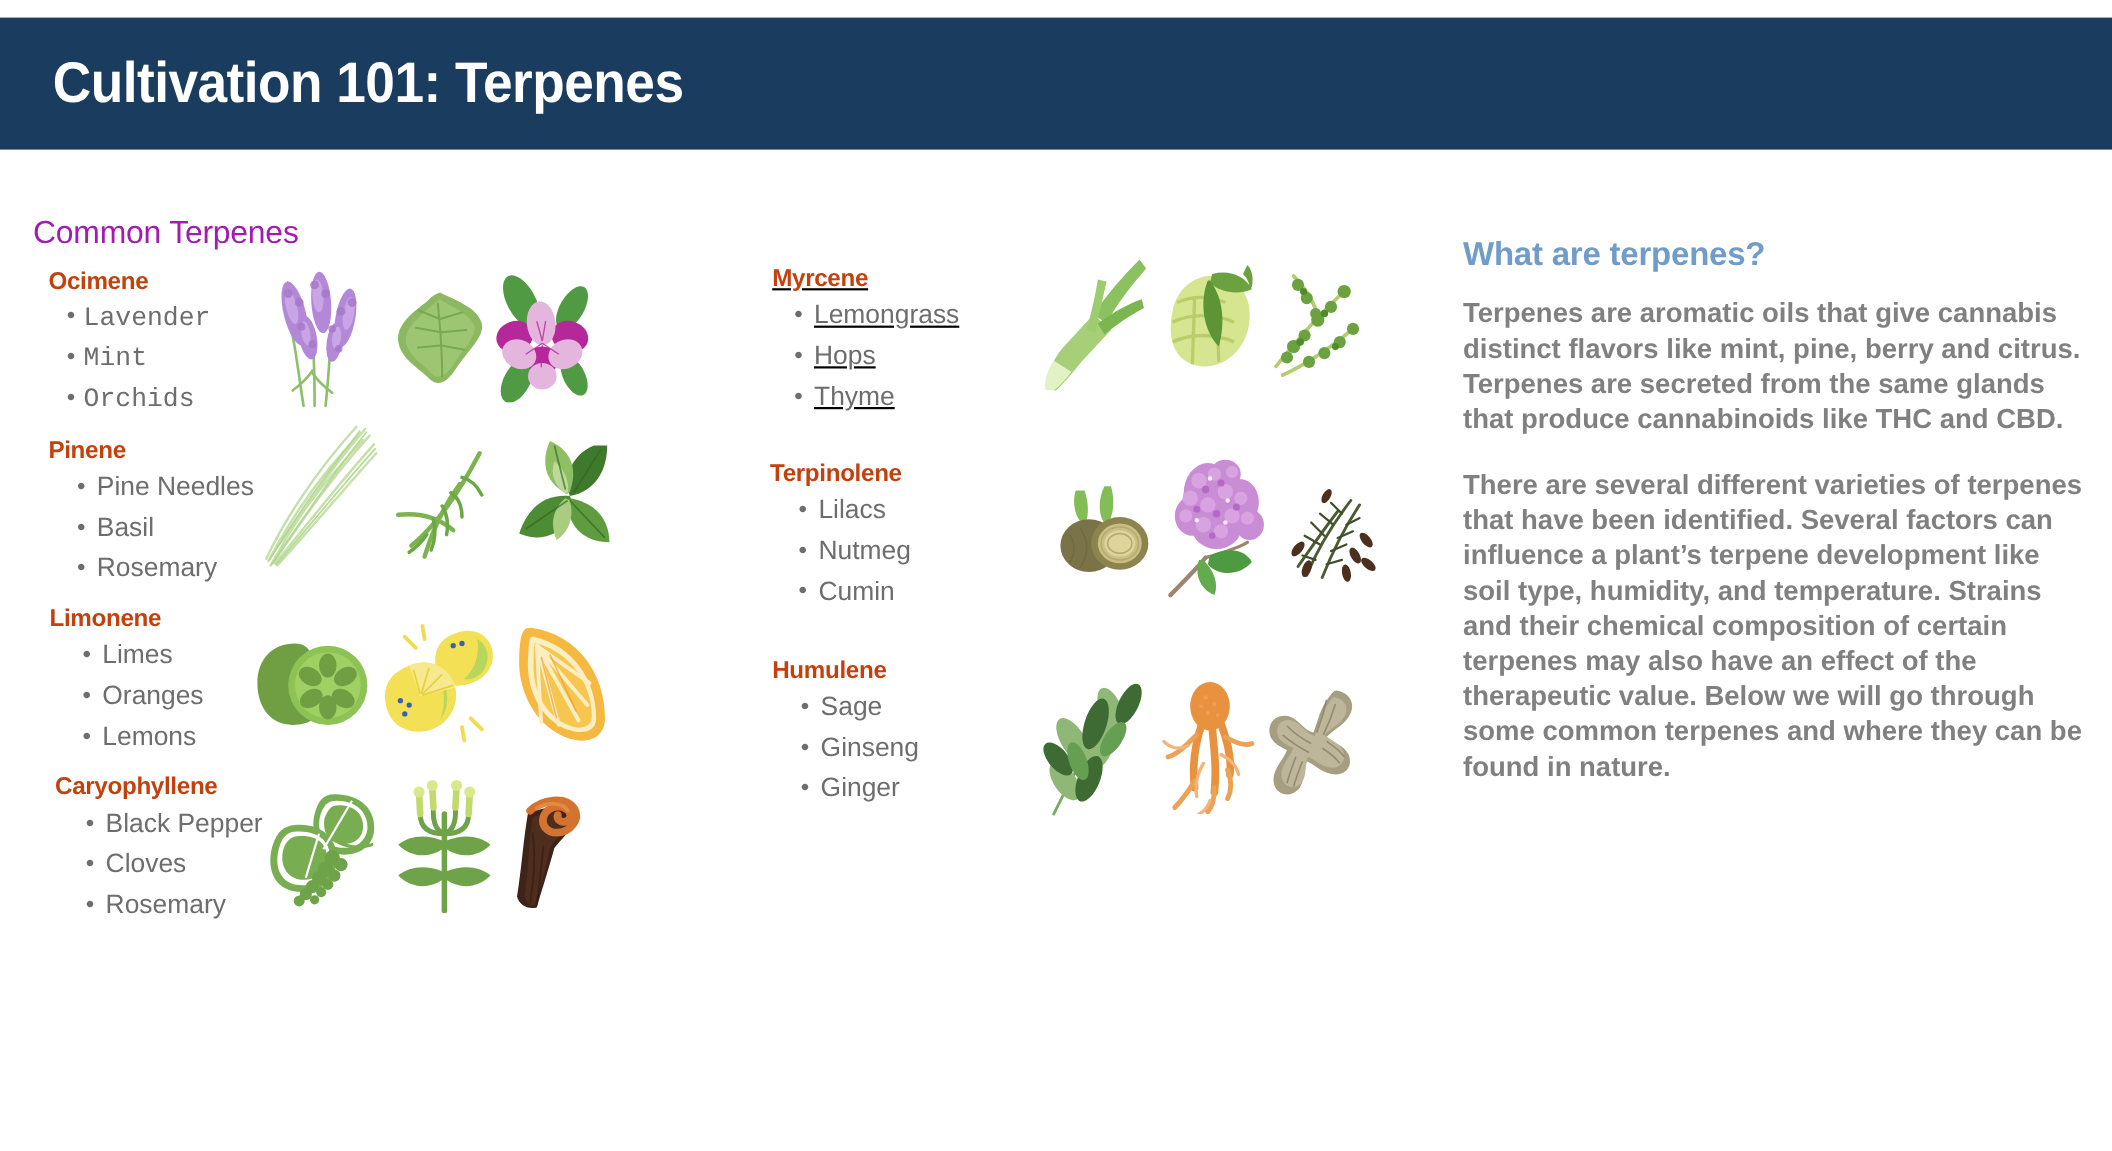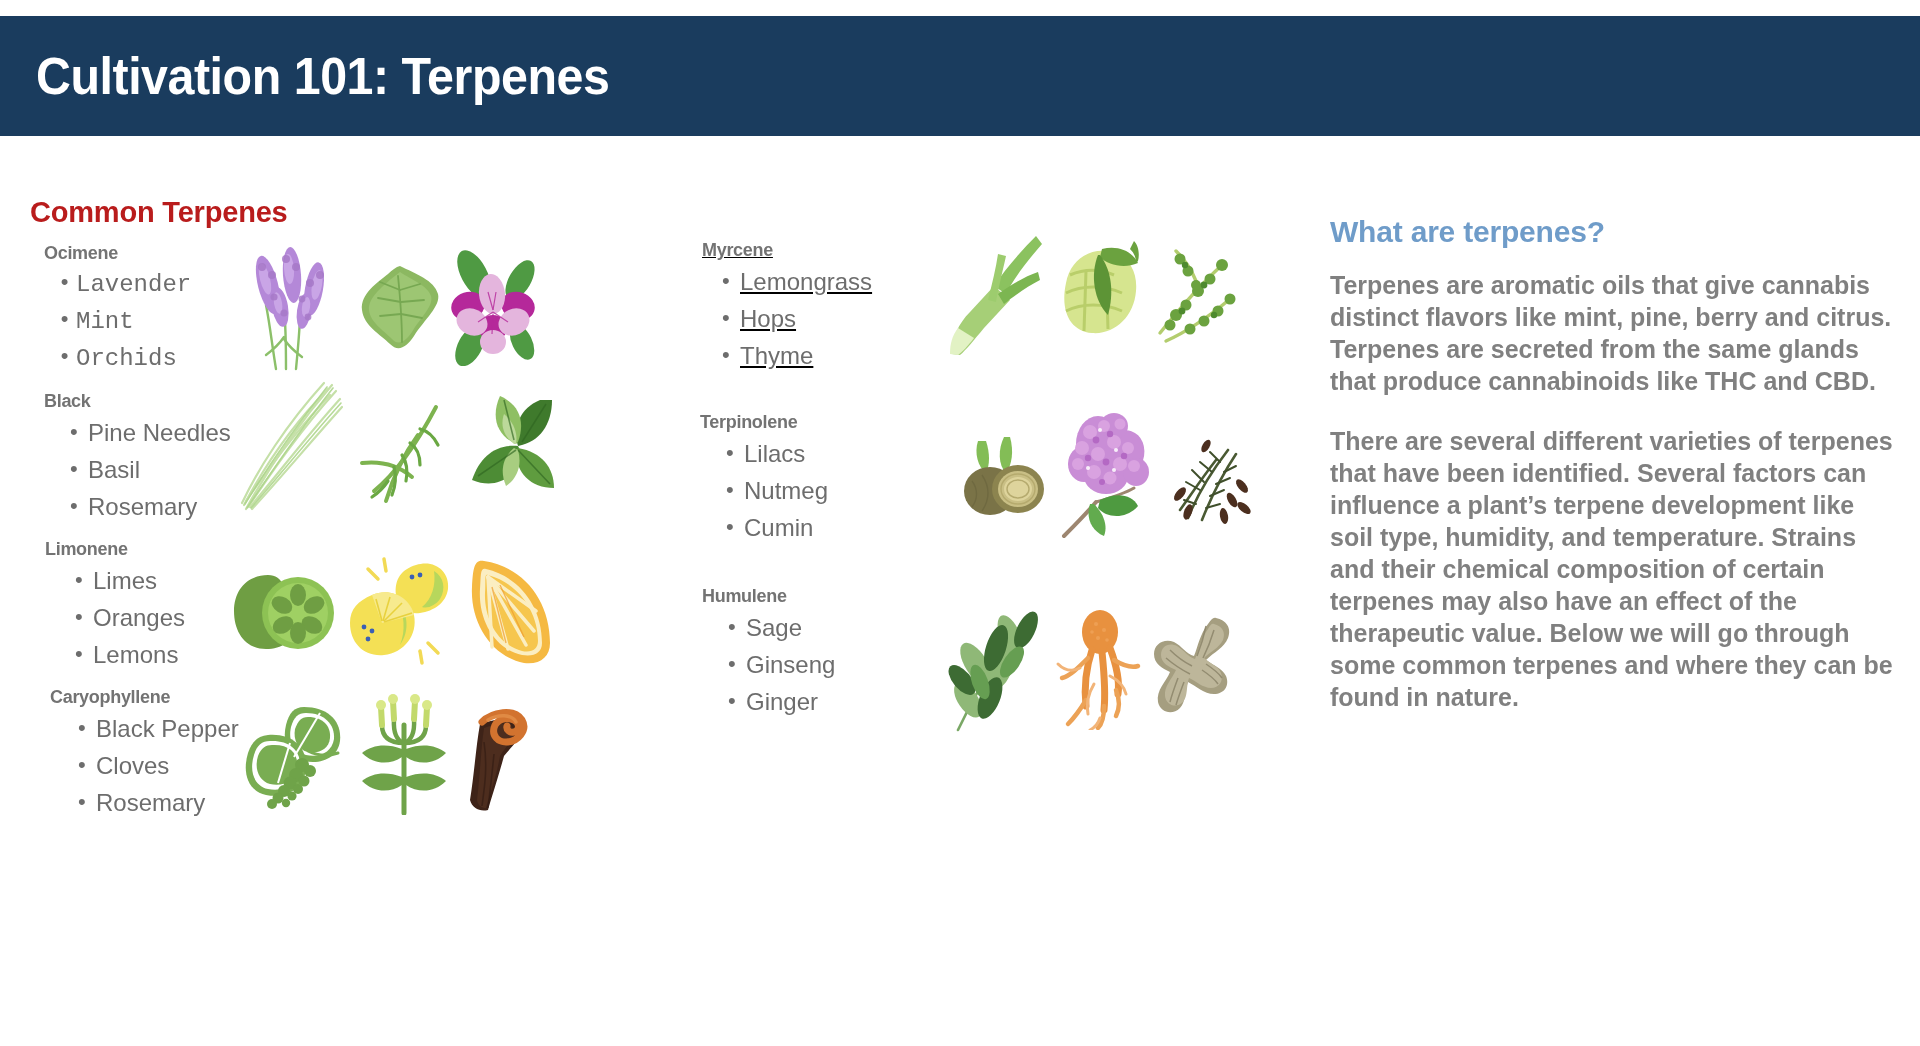--- a/index.html
+++ b/index.html
@@ -9,59 +9,59 @@
     font-family: "Liberation Sans", sans-serif;
     overflow: hidden;
   }
   #slide { position: relative; width: 1920px; height: 1046px; background:#fff; }
 
   
   .header-bar {
     position: absolute; left: 0; top: 16px;
     width: 1920px; height: 120px;
     background: #1a3c5e;
-    display: flex; align-items: center;
+    display: flex; align-items: center; padding-left: 12px;
   }
   .header-title {
     color: #ffffff;
     font-size: 52px;
     font-weight: 700;
     letter-spacing: -0.5px;
     margin-left: 36px;
     font-family: "Liberation Sans", sans-serif;
     transform: scaleX(0.93);
     transform-origin: left center;
   }
 
   
   .col-left   { position: absolute; left: 30px;   top: 196px; width: 660px; }
   .col-mid    { position: absolute; left: 700px;  top: 240px; width: 620px; }
   .col-right  { position: absolute; left: 1330px; top: 215px; width: 570px; }
 
   .section-heading {
-    color: #b91c1c;
+    color: #a21caf;
     font-size: 29px;
-    font-weight: 700;
+    font-weight: 400;
     letter-spacing: -0.2px;
     margin-bottom: 14px;
   }
   .right-heading {
     color: #6f9cc9;
     font-size: 30px;
     font-weight: 700;
     letter-spacing: -0.2px;
     margin-bottom: 20px;
   }
 
   
   .terp-group { position: relative; margin-bottom: 14px; min-height: 128px; }
   .terp-text { position: relative; z-index: 2; }
   .terp-name {
-    color: #737373;
-    font-size: 18px;
+    color: #c2410c;
+    font-size: 22px;
     font-weight: 700;
     letter-spacing: -0.3px;
     margin-bottom: 2px;
   }
   .terp-list { list-style: none; padding-left: 30px; }
   .terp-list li {
     color: #6d6d6d;
     font-size: 24px;
     line-height: 37px;
     font-weight: 300;
@@ -206,21 +206,21 @@
             <path d="M45 62 L30 72"></path>
               <path d="M45 62 L60 72"></path>
             <path d="M45 64 L44 84"></path>
           </g>
         </svg>
       </div>
     </div>
 
     <div class="terp-group ind-2">
       <div class="terp-text">
-        <div class="terp-name">Black</div>
+        <div class="terp-name">Pinene</div>
         <ul class="terp-list">
           <li>Pine Needles</li>
           <li>Basil</li>
           <li>Rosemary</li>
         </ul>
       </div>
       <div class="art-strip" style="left:202px; top:-14px;">
 
         <svg width="120" height="136" viewBox="0 0 120 136">
           <g stroke="#c5e0a8" stroke-width="2.2" fill="none" stroke-linecap="round">

